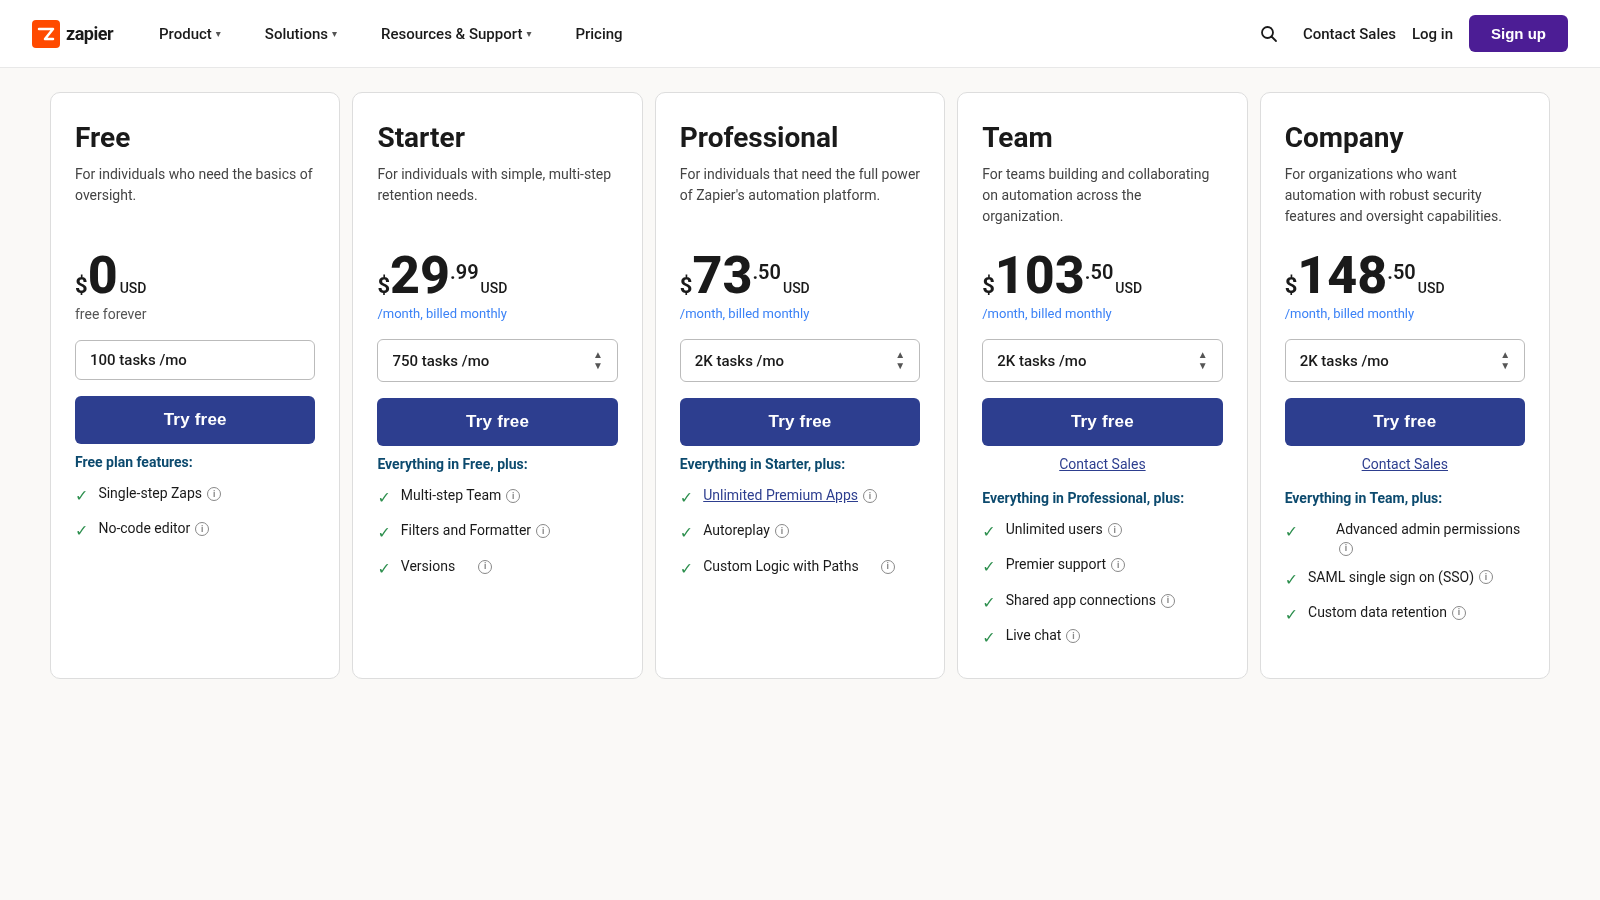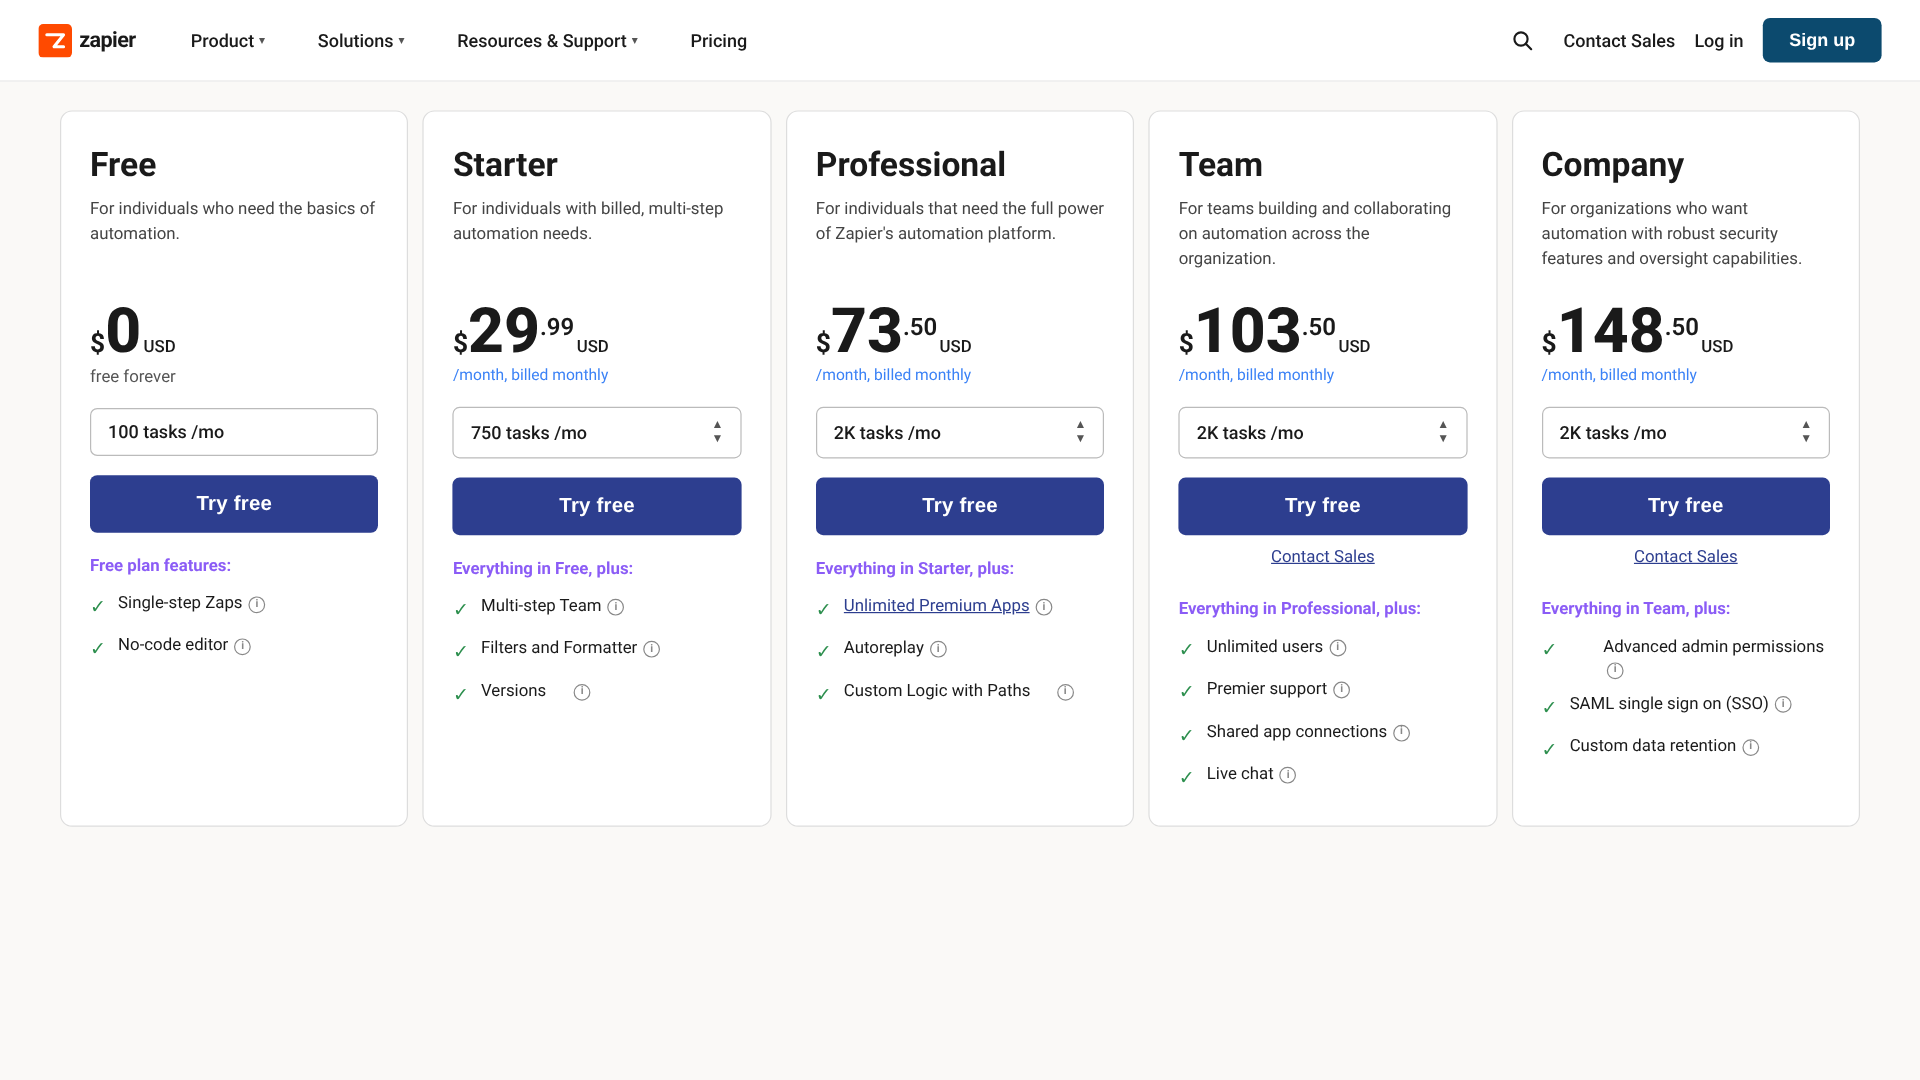--- a/index.html
+++ b/index.html
@@ -87,21 +87,21 @@
       cursor: pointer;
       white-space: nowrap;
     }
     .login-link {
       font-size: 15px;
       font-weight: 500;
       color: #1a1a1a;
       cursor: pointer;
     }
     .signup-btn {
-      background: #0c4a6e;
+      background: #4c1d95;
       color: #fff;
       border: none;
       padding: 10px 22px;
       border-radius: 6px;
       font-size: 15px;
       font-weight: 600;
       cursor: pointer;
       white-space: nowrap;
     }
 
@@ -219,23 +219,23 @@
       font-size: 14px;
       color: #2d3e8f;
       text-decoration: underline;
       cursor: pointer;
       margin-bottom: 18px;
     }
 
     .features-heading {
       font-size: 14px;
       font-weight: 700;
-      color: #8b5cf6;
+      color: #0c4a6e;
       margin-bottom: 14px;
-      margin-top: 10px;
+      margin-top: 0;
     }
 
     .feature-list {
       list-style: none;
       display: flex;
       flex-direction: column;
       gap: 12px;
     }
     .feature-item {
       display: flex;
@@ -317,21 +317,21 @@
     </div>
     <span class="contact-sales-link">Contact Sales</span>
     <span class="login-link">Log in</span>
     <button class="signup-btn">Sign up</button>
   </div>
 </nav>
 
 <div class="pricing-container" id="pricing-cards">
 <div class="plan-card">
       <div class="plan-name">Free</div>
-      <div class="plan-description">For individuals who need the basics of automation.</div>
+      <div class="plan-description">For individuals who need the basics of oversight.</div>
 
         <div class="plan-price-row">
           <span class="price-dollar">$</span>
           <span class="price-main">0</span>
           <span class="price-usd">USD</span>
         </div>
         <div class="plan-billing price-free-label">free forever</div>
 
         <div class="tasks-selector tasks-no-arrows">
           <span class="tasks-selector-text">100 tasks /mo</span>
@@ -355,21 +355,21 @@
           <span style="display:flex;align-items:center;gap:2px;flex-wrap:wrap;">
             <span>No-code editor</span>
             <span class="info-icon">i</span>
           </span>
         </li>
 
       </ul>
     </div>
     <div class="plan-card">
       <div class="plan-name">Starter</div>
-      <div class="plan-description">For individuals with billed, multi-step automation needs.</div>
+      <div class="plan-description">For individuals with simple, multi-step retention needs.</div>
 
         <div class="plan-price-row">
           <span class="price-dollar">$</span>
           <span class="price-main">29</span>
           <span class="price-cents">.99</span>
           <span class="price-usd">USD</span>
         </div>
         <div class="plan-billing">/month, billed monthly</div>
 
         <div class="tasks-selector">

